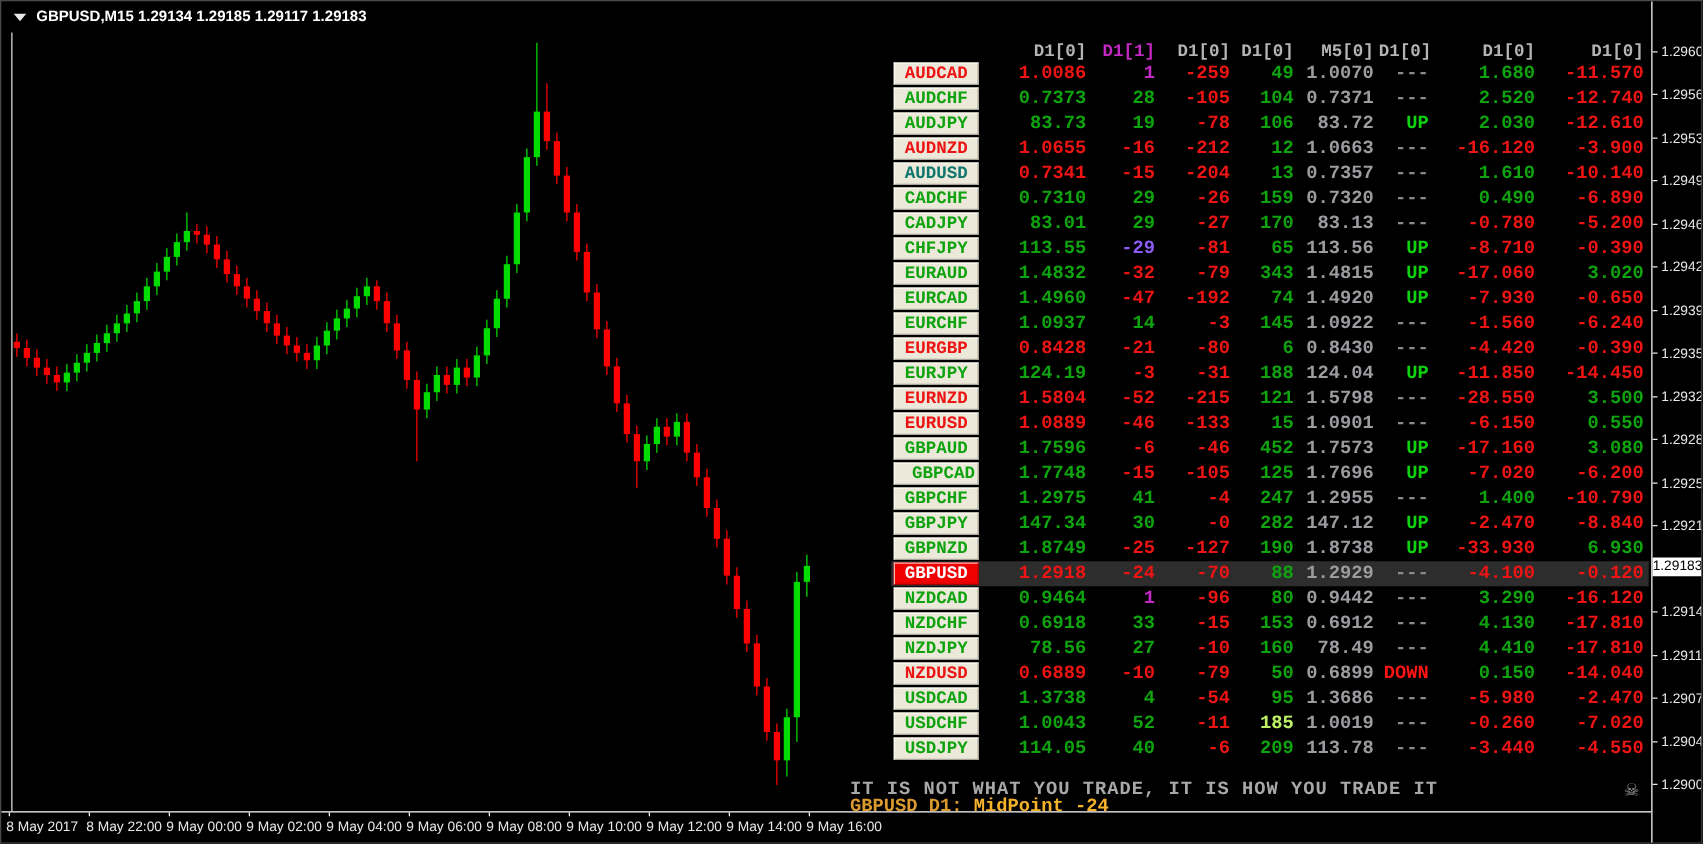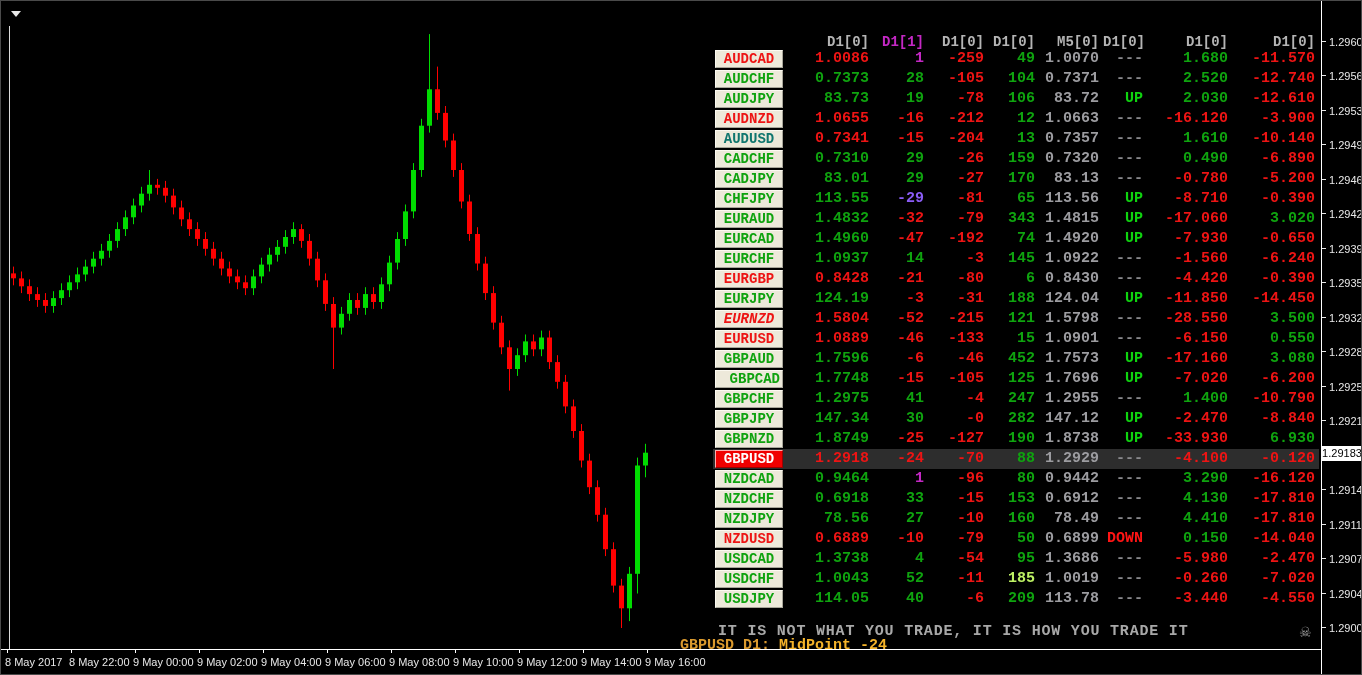--- a/index.html
+++ b/index.html
@@ -42,35 +42,36 @@
     line-height:14px;white-space:nowrap;overflow:visible;}
   .qhrow .qcell{font-size:14px;}
   .qcell:nth-child(7){padding-right:9px;}
   .qcell.lab{text-align:left;padding:0;}
   .symbox{display:inline-block;min-width:68px;box-sizing:border-box;text-align:center;
     background:#ede9da;border:1px solid;border-color:#fbf9f0 #a8a69a #a8a69a #fbf9f0;
     font:700 14px "Liberation Mono",monospace;line-height:16px;padding:0 2px;margin-left:2px;}
   .symbox.selbox{background:#f00000;color:#fff;border-color:#ffb0b0 #a00000 #a00000 #ffb0b0;}
   .qrow.sel{background:#2d2d2d;}
   
-  .footer-quote{position:absolute;left:717px;top:624px;color:#a8a8a8;
+  .footer-quote{position:absolute;left:679px;top:624px;color:#a8a8a8;
     font:700 15px "Liberation Mono",monospace;line-height:14px;letter-spacing:0.8px;white-space:nowrap;}
   .footer-status{position:absolute;left:679px;top:638px;
     font:700 15px "Liberation Mono",monospace;line-height:14px;white-space:nowrap;}
   .status-sym{color:#db9a2e;}
   .status-val{color:#f4b32a;}
   .skull{position:absolute;left:1298px;top:623px;color:#9c9c9c;font-size:14px;line-height:16px;}
 </style>
 </head>
 <body>
 
 <div class="screen">
 
   <div class="titlebar">
     <span class="tri"></span>
+    <span>GBPUSD,M15  1.29134 1.29185 1.29117 1.29183</span>
   </div>
 
   <svg id="candles-svg" width="1362" height="675">
       <line x1="12.5" x2="12.5" y1="265.6" y2="284.3" stroke="#ff0000" stroke-width="1"></line>
       <rect x="10" width="5" y="272.4" height="4.9" fill="#ff0000"></rect>
       <line x1="20.5" x2="20.5" y1="270.5" y2="292.1" stroke="#ff0000" stroke-width="1"></line>
       <rect x="18" width="5" y="277.4" height="7.9" fill="#ff0000"></rect>
       <line x1="28.5" x2="28.5" y1="278.4" y2="300.0" stroke="#ff0000" stroke-width="1"></line>
       <rect x="26" width="5" y="285.2" height="7.9" fill="#ff0000"></rect>
       <line x1="36.5" x2="36.5" y1="286.2" y2="305.9" stroke="#ff0000" stroke-width="1"></line>
@@ -385,21 +386,21 @@
           <div class="qcell" style="color: rgb(15, 163, 15);">124.19</div>
           <div class="qcell" style="color: rgb(237, 20, 20);">-3</div>
           <div class="qcell" style="color: rgb(237, 20, 20);">-31</div>
           <div class="qcell" style="color: rgb(15, 163, 15);">188</div>
           <div class="qcell" style="color: rgb(156, 156, 160);">124.04</div>
           <div class="qcell" style="color: rgb(15, 211, 15);">UP</div>
           <div class="qcell" style="color: rgb(237, 20, 20);">-11.850</div>
           <div class="qcell" style="color: rgb(237, 20, 20);">-14.450</div>
         </div>
         <div class="qrow">
-          <div class="qcell lab"><span class="symbox" style="color: rgb(237, 20, 20); font-style: italic;">EURNZD</span></div>
+          <div class="qcell lab"><span class="symbox" style="color: rgb(237, 20, 20);">EURNZD</span></div>
           <div class="qcell" style="color: rgb(237, 20, 20);">1.5804</div>
           <div class="qcell" style="color: rgb(237, 20, 20);">-52</div>
           <div class="qcell" style="color: rgb(237, 20, 20);">-215</div>
           <div class="qcell" style="color: rgb(15, 163, 15);">121</div>
           <div class="qcell" style="color: rgb(156, 156, 160);">1.5798</div>
           <div class="qcell" style="color: rgb(138, 138, 142);">---</div>
           <div class="qcell" style="color: rgb(237, 20, 20);">-28.550</div>
           <div class="qcell" style="color: rgb(15, 163, 15);">3.500</div>
         </div>
         <div class="qrow">

